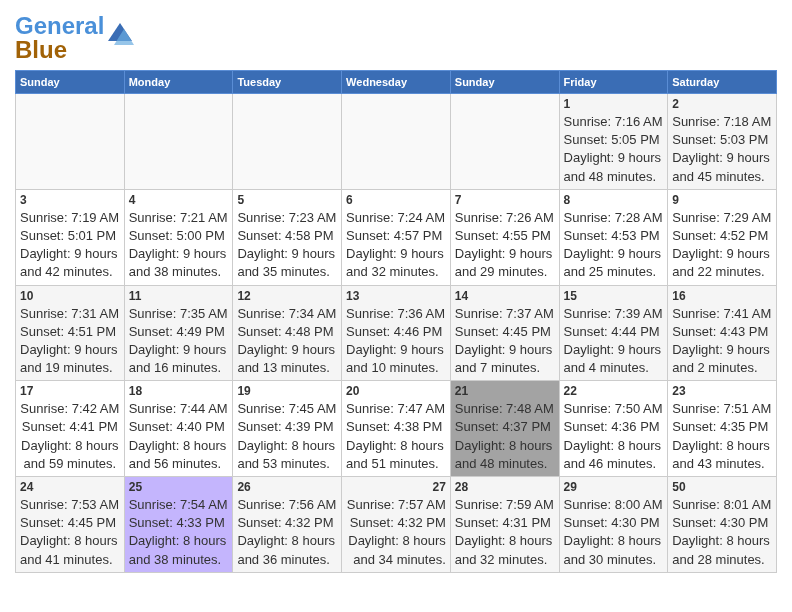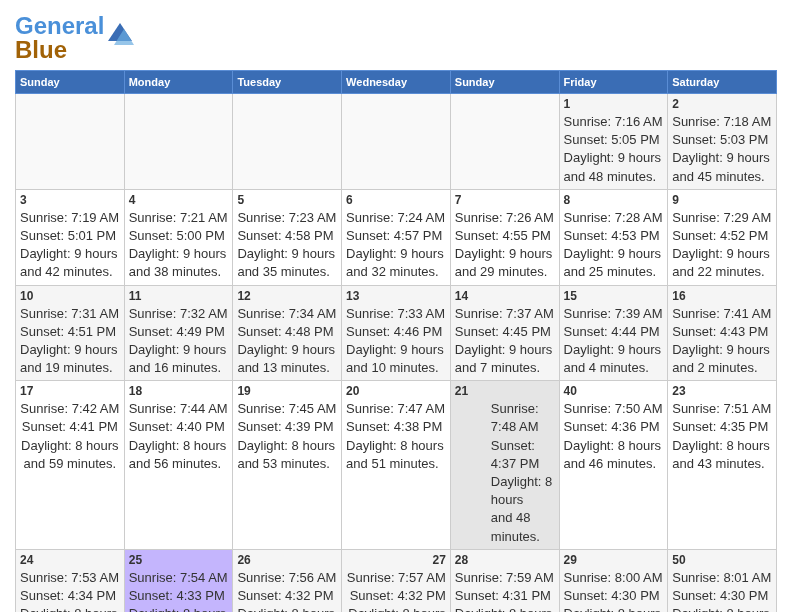--- a/index.html
+++ b/index.html
@@ -205,35 +205,35 @@
         <tr>
           <td style="background: rgb(245, 245, 245);">
             <span class="day-num">10</span>
             <div class="day-info" style="white-space: pre-line;">Sunrise: 7:31 AM
 Sunset: 4:51 PM
 Daylight: 9 hours
 and 19 minutes.</div>
           </td>
           <td style="background: rgb(245, 245, 245);">
             <span class="day-num">11</span>
-            <div class="day-info" style="white-space: pre-line;">Sunrise: 7:32 AM
+            <div class="day-info" style="white-space: pre-line;">Sunrise: 7:35 AM
 Sunset: 4:49 PM
 Daylight: 9 hours
 and 16 minutes.</div>
           </td>
           <td style="background: rgb(245, 245, 245);">
             <span class="day-num">12</span>
             <div class="day-info" style="white-space: pre-line;">Sunrise: 7:34 AM
 Sunset: 4:48 PM
 Daylight: 9 hours
 and 13 minutes.</div>
           </td>
           <td style="background: rgb(245, 245, 245);">
             <span class="day-num">13</span>
-            <div class="day-info" style="white-space: pre-line;">Sunrise: 7:33 AM
+            <div class="day-info" style="white-space: pre-line;">Sunrise: 7:36 AM
 Sunset: 4:46 PM
 Daylight: 9 hours
 and 10 minutes.</div>
           </td>
           <td style="background: rgb(245, 245, 245);">
             <span class="day-num">14</span>
             <div class="day-info" style="white-space: pre-line;">Sunrise: 7:37 AM
 Sunset: 4:45 PM
 Daylight: 9 hours
 and 7 minutes.</div>
@@ -275,47 +275,47 @@
 Daylight: 8 hours
 and 53 minutes.</div>
           </td>
           <td style="background: rgb(255, 255, 255);">
             <span class="day-num">20</span>
             <div class="day-info" style="white-space: pre-line;">Sunrise: 7:47 AM
 Sunset: 4:38 PM
 Daylight: 8 hours
 and 51 minutes.</div>
           </td>
-          <td style="background: #e5e5e5;">
+          <td style="background: #a3a3a3;">
             <span class="day-num">21</span>
-            <div class="day-info" style="white-space: pre-line; margin-left: 36px;">Sunrise: 7:48 AM
+            <div class="day-info" style="white-space: pre-line;">Sunrise: 7:48 AM
 Sunset: 4:37 PM
 Daylight: 8 hours
 and 48 minutes.</div>
           </td>
           <td style="background: rgb(255, 255, 255);">
-            <span class="day-num">40</span>
+            <span class="day-num">22</span>
             <div class="day-info" style="white-space: pre-line;">Sunrise: 7:50 AM
 Sunset: 4:36 PM
 Daylight: 8 hours
 and 46 minutes.</div>
           </td>
           <td style="background: rgb(255, 255, 255);">
             <span class="day-num">23</span>
             <div class="day-info" style="white-space: pre-line;">Sunrise: 7:51 AM
 Sunset: 4:35 PM
 Daylight: 8 hours
 and 43 minutes.</div>
           </td>
         </tr>
         <tr>
           <td style="background: rgb(245, 245, 245); margin-left: 35px;">
             <span class="day-num">24</span>
             <div class="day-info" style="white-space: pre-line;">Sunrise: 7:53 AM
-Sunset: 4:34 PM
+Sunset: 4:45 PM
 Daylight: 8 hours
 and 41 minutes.</div>
           </td>
           <td style="background: #c4b5fd;">
             <span class="day-num">25</span>
             <div class="day-info" style="white-space: pre-line;">Sunrise: 7:54 AM
 Sunset: 4:33 PM
 Daylight: 8 hours
 and 38 minutes.</div>
           </td>

